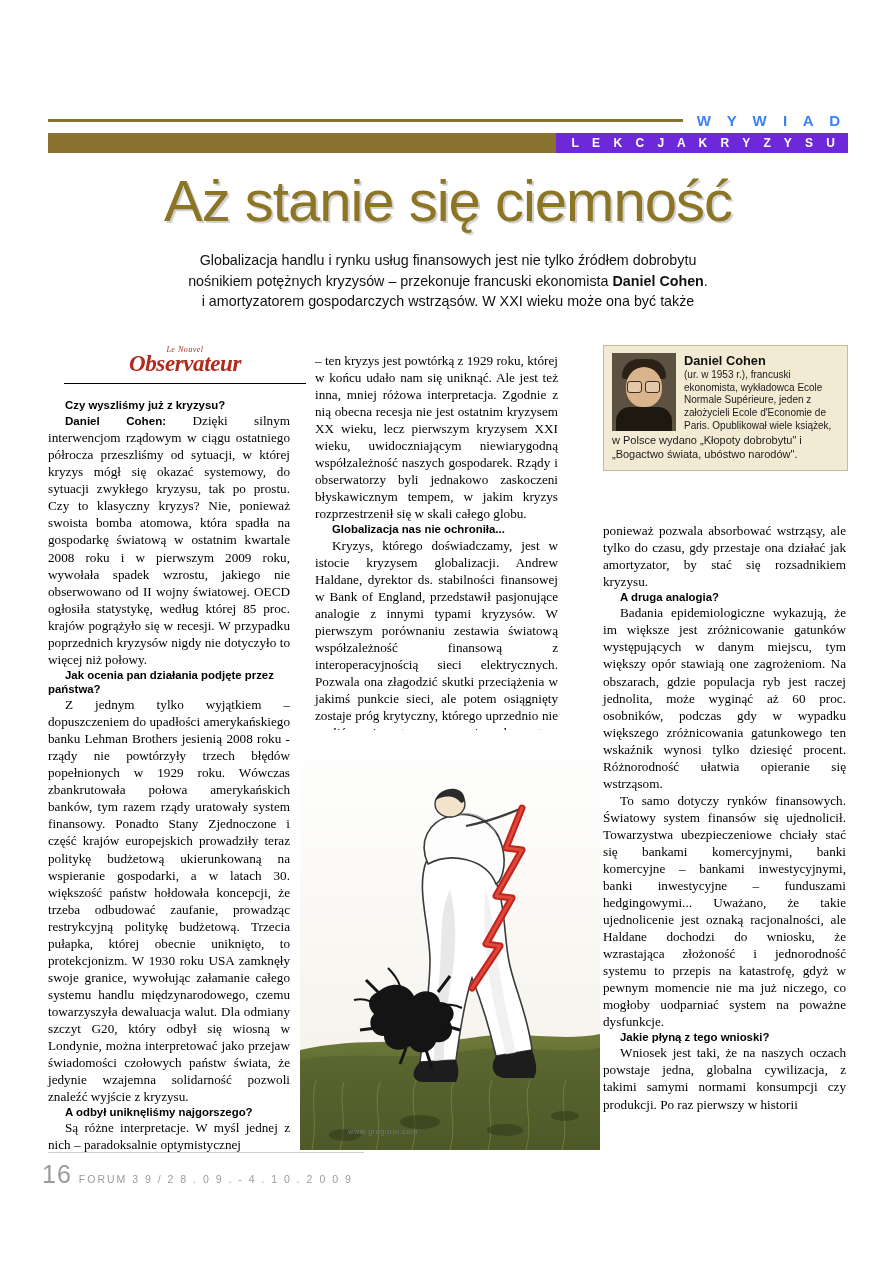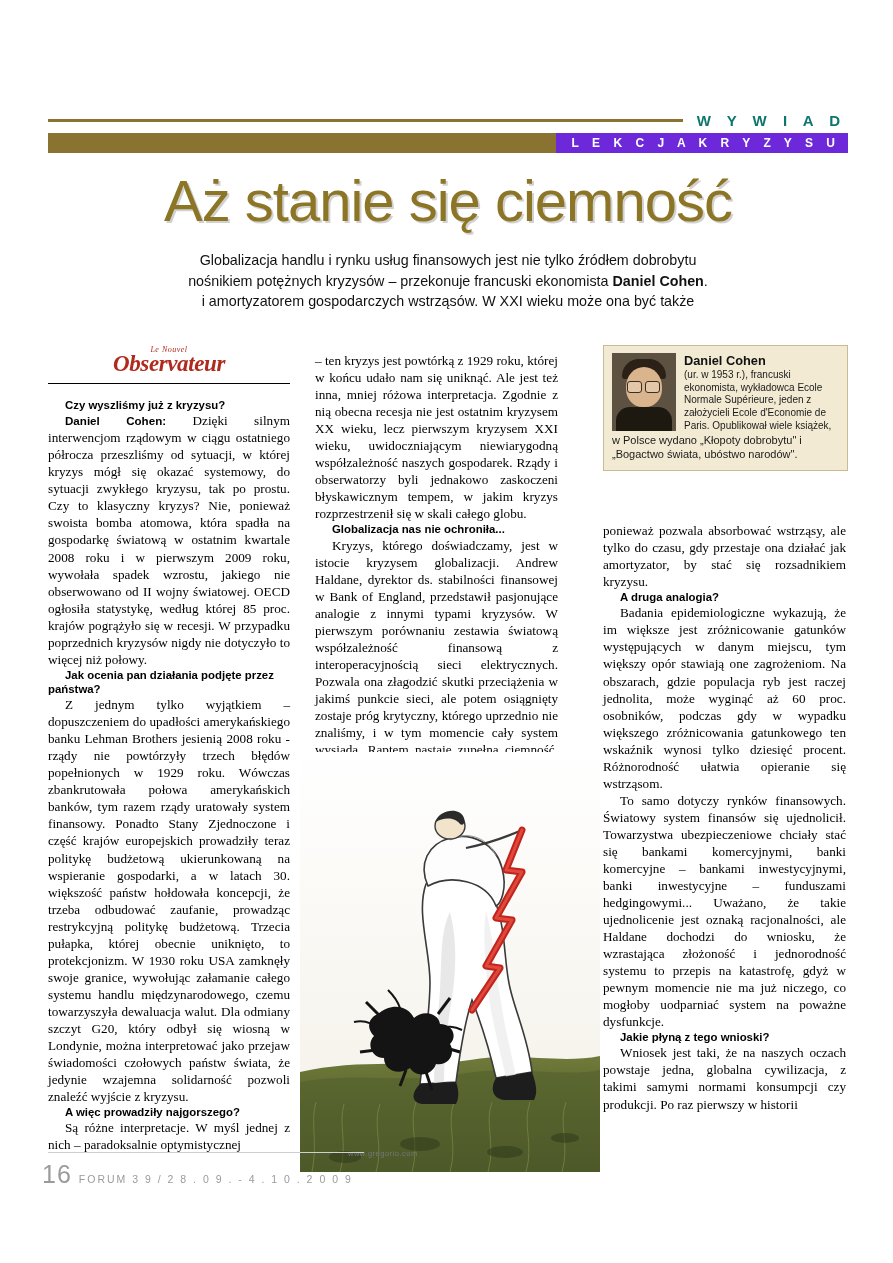--- a/index.html
+++ b/index.html
@@ -39,21 +39,21 @@
     flex: 1 1 auto;
     height: 3px;
     background: #8a7330;
     margin-right: 0;
   }
   .kicker-word {
     font-family: "Liberation Sans", sans-serif;
     font-weight: bold;
     font-size: 15px;
     letter-spacing: 6px;
-    color: #0f766e;
+    color: #3b82f6;
     padding-left: 14px;
     padding-right: 2px;
     white-space: nowrap;
   }
   .subkicker-row {
     display: flex;
     align-items: stretch;
     margin-top: 4px;
   }
   .subkicker-rule {
@@ -120,21 +120,21 @@
     font-size: 11.6px;
   }
 
   #col1 { left: 48px;  top: 398px; width: 242px; }
   #col2 { left: 315px; top: 352px; width: 243px; }
   #col3 { left: 603px; top: 522px; width: 243px; }
 
   
   .obs-logo {
     position: absolute;
-    left: 48px;
+    left: 64px;
     top: 345px;
     width: 242px;
     text-align: center;
   }
   .obs-small {
     font-family: "Liberation Serif", serif;
     font-style: italic;
     font-size: 8px;
     color: #b02a1d;
     letter-spacing: 0.5px;
@@ -228,21 +228,21 @@
     font-size: 11px;
     line-height: 1.27;
     color: #1a1a1a;
     margin-top: 2px;
   }
 
   
   .illo {
     position: absolute;
     left: 300px;
-    top: 752px;
+    top: 730px;
     width: 300px;
     height: 420px;
   }
   .illo svg { display: block; }
   .illo-credit {
     position: absolute;
     left: 48px;
     bottom: 14px;
     font-family: "Liberation Sans", sans-serif;
     font-size: 7.5px;
@@ -326,21 +326,21 @@
       </div>
     </div>
     <div class="bio-bottom">w Polsce wydano „Kłopoty dobrobytu" i „Bogactwo świata, ubóstwo narodów".</div>
   </div>
 
   <div class="col" id="col1">
     <p class="q">Czy wyszliśmy już z kryzysu?</p>
     <p><span class="lead-name">Daniel Cohen:</span><span> Dzięki silnym interwencjom rządowym w ciągu ostatniego półrocza przeszliśmy od sytuacji, w której kryzys mógł się okazać systemowy, do sytuacji zwykłego kryzysu, tak po prostu. Czy to klasyczny kryzys? Nie, ponieważ swoista bomba atomowa, która spadła na gospodarkę światową w ostatnim kwartale 2008 roku i w pierwszym 2009 roku, wywołała spadek wzrostu, jakiego nie obserwowano od II wojny światowej. OECD ogłosiła statystykę, według której 85 proc. krajów pogrążyło się w recesji. W przypadku poprzednich kryzysów nigdy nie dotyczyło to więcej niż połowy.</span></p>
     <p class="q">Jak ocenia pan działania podjęte przez państwa?</p>
     <p>Z jednym tylko wyjątkiem – dopuszczeniem do upadłości amerykańskiego banku Lehman Brothers jesienią 2008 roku - rządy nie powtórzyły trzech błędów popełnionych w 1929 roku. Wówczas zbankrutowała połowa amerykańskich banków, tym razem rządy uratowały system finansowy. Ponadto Stany Zjednoczone i część krajów europejskich prowadziły teraz politykę budżetową ukierunkowaną na wspieranie gospodarki, a w latach 30. większość państw hołdowała koncepcji, że trzeba odbudować zaufanie, prowadząc restrykcyjną politykę budżetową. Trzecia pułapka, której obecnie uniknięto, to protekcjonizm. W 1930 roku USA zamknęły swoje granice, wywołując załamanie całego systemu handlu międzynarodowego, czemu towarzyszyła dewaluacja walut. Dla odmiany szczyt G20, który odbył się wiosną w Londynie, można interpretować jako przejaw świadomości czołowych państw świata, że je­dynie wzajemna solidarność pozwoli znaleźć wyjście z kryzysu.</p>
-    <p class="q">A więc prowadziły najgorszego?</p>
+    <p class="q">A odbył uniknęliśmy najgorszego?</p>
     <p>Są różne interpretacje. W myśl jednej z nich – paradoksalnie optymistycznej</p>
   </div>
 
   <div class="col" id="col2">
     <p class="noindent">– ten kryzys jest powtórką z 1929 roku, której w końcu udało nam się uniknąć. Ale jest też inna, mniej różowa interpretacja. Zgodnie z nią obecna recesja nie jest ostatnim kryzysem XX wieku, lecz pierwszym kryzysem XXI wieku, uwidoczniającym niewiarygodną współzależność naszych gospodarek. Rządy i obserwatorzy byli jednakowo zaskoczeni błyskawicznym tempem, w jakim kryzys rozprzestrzenił się w skali całego globu.</p>
     <p class="q">Globalizacja nas nie ochroniła...</p>
     <p>Kryzys, którego doświadczamy, jest w istocie kryzysem globalizacji. Andrew Haldane, dyrektor ds. stabilności finansowej w Bank of England, przedstawił pasjonujące analogie z innymi typami kryzysów. W pierwszym porównaniu zestawia światową współzależność finansową z interoperacyjnością sieci elektrycznych. Pozwala ona złagodzić skutki przeciążenia w jakimś punkcie sieci, ale potem osiągnięty zostaje próg krytyczny, którego uprzednio nie znaliśmy, i w tym momencie cały system wysiada. Raptem nastaje zupełna ciemność. Globalizacja handlu jest dobrą rzeczą,</p>
   </div>
 
   <div class="col" id="col3">

